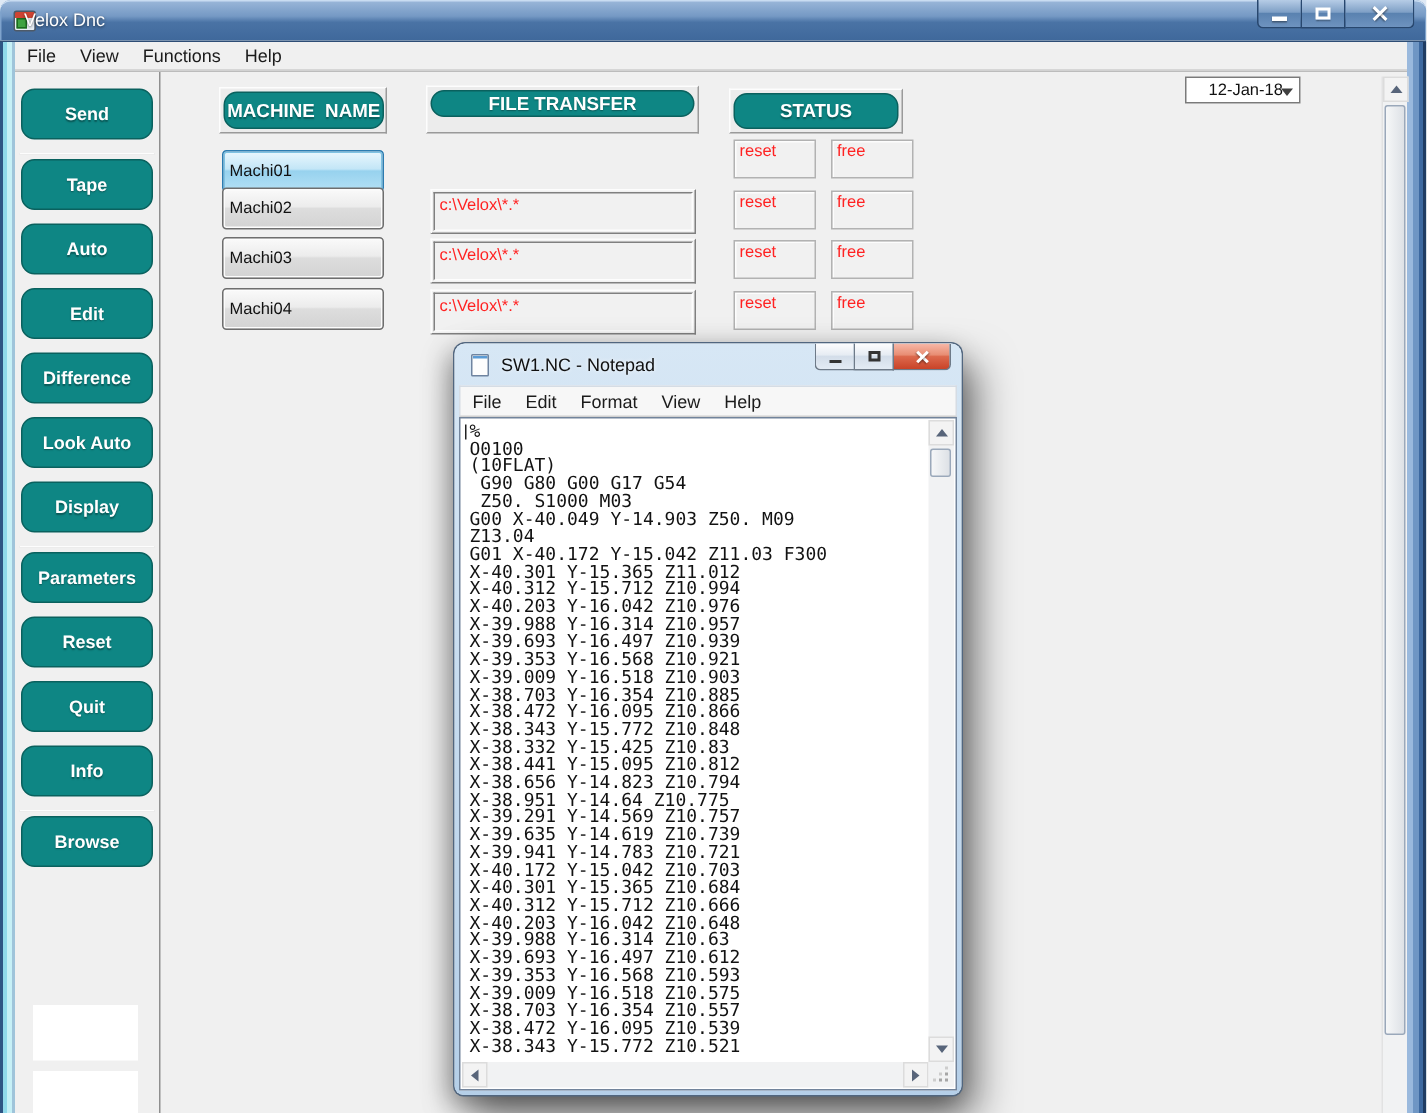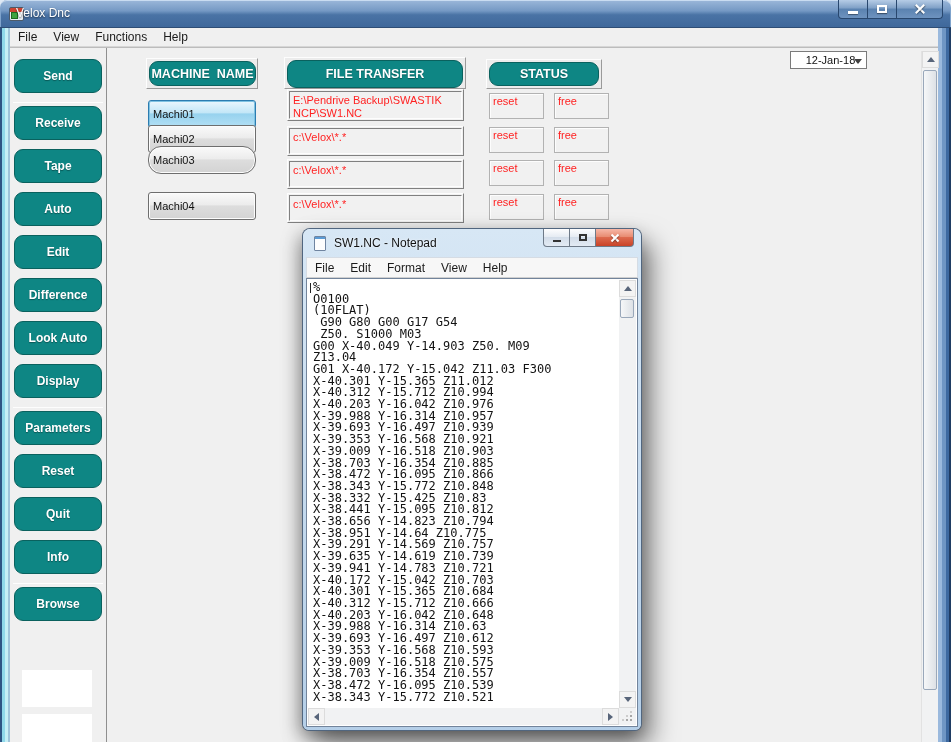--- a/index.html
+++ b/index.html
@@ -187,21 +187,20 @@
     </div>
 
     <div class="border-left"></div>
     <div class="border-right"></div>
 
     <div class="client">
 
       <div class="sidebar">
         <button class="side-btn">Send</button>
         <div class="side-sep"></div>
-        <button class="side-btn">Receive</button>
         <button class="side-btn">Tape</button>
         <button class="side-btn">Auto</button>
         <button class="side-btn">Edit</button>
         <button class="side-btn">Difference</button>
         <button class="side-btn">Look Auto</button>
         <button class="side-btn">Display</button>
         <div class="side-sep"></div>
         <button class="side-btn">Parameters</button>
         <button class="side-btn">Reset</button>
         <button class="side-btn">Quit</button>
@@ -209,38 +208,35 @@
         <div class="side-sep"></div>
         <button class="side-btn">Browse</button>
         <div class="blank-box b1"></div>
         <div class="blank-box b2"></div>
       </div>
 
       <div class="plate" style="left:136px;top:10px;width:112px;height:31px;"></div>
       <div class="pill" style="left:139px;top:13px;width:107px;height:25px;">MACHINE  NAME</div>
 
       <div class="plate" style="left:274px;top:9px;width:182px;height:32px;"></div>
-      <div class="pill" style="left:277px;top:12px;width:176px;height:28px;">FILE TRANSFER</div>
+      <div class="pill" style="left:277px;top:12px;width:176px;height:18px;">FILE TRANSFER</div>
 
       <div class="plate" style="left:476px;top:11px;width:116px;height:30px;"></div>
       <div class="pill" style="left:479px;top:14px;width:110px;height:24px;">STATUS</div>
 
       <div class="date-combo">
         <span>12-Jan-18</span>
         <span class="date-arrow"></span>
       </div>
 
       <button class="machine-btn selected" style="top:52px;">Machi01</button>
       <button class="machine-btn" style="top:77px;">Machi02</button>
-      <button class="machine-btn" style="top:98px;border-radius:13px;">Machi03</button>
+      <button class="machine-btn" style="top:110px;">Machi03</button>
       <button class="machine-btn" style="top:144px;">Machi04</button>
 
-      <div class="ft-outer" style="top:41px;height:32px;">
-        <div class="ft-inner">E:\Pendrive Backup\SWASTIK NCP\SW1.NC</div>
-      </div>
       <div class="ft-outer" style="top:78px;height:30px;">
         <div class="ft-inner">c:\Velox\*.*</div>
       </div>
       <div class="ft-outer" style="top:111px;height:30px;">
         <div class="ft-inner">c:\Velox\*.*</div>
       </div>
       <div class="ft-outer" style="top:145px;height:30px;">
         <div class="ft-inner">c:\Velox\*.*</div>
       </div>
 

